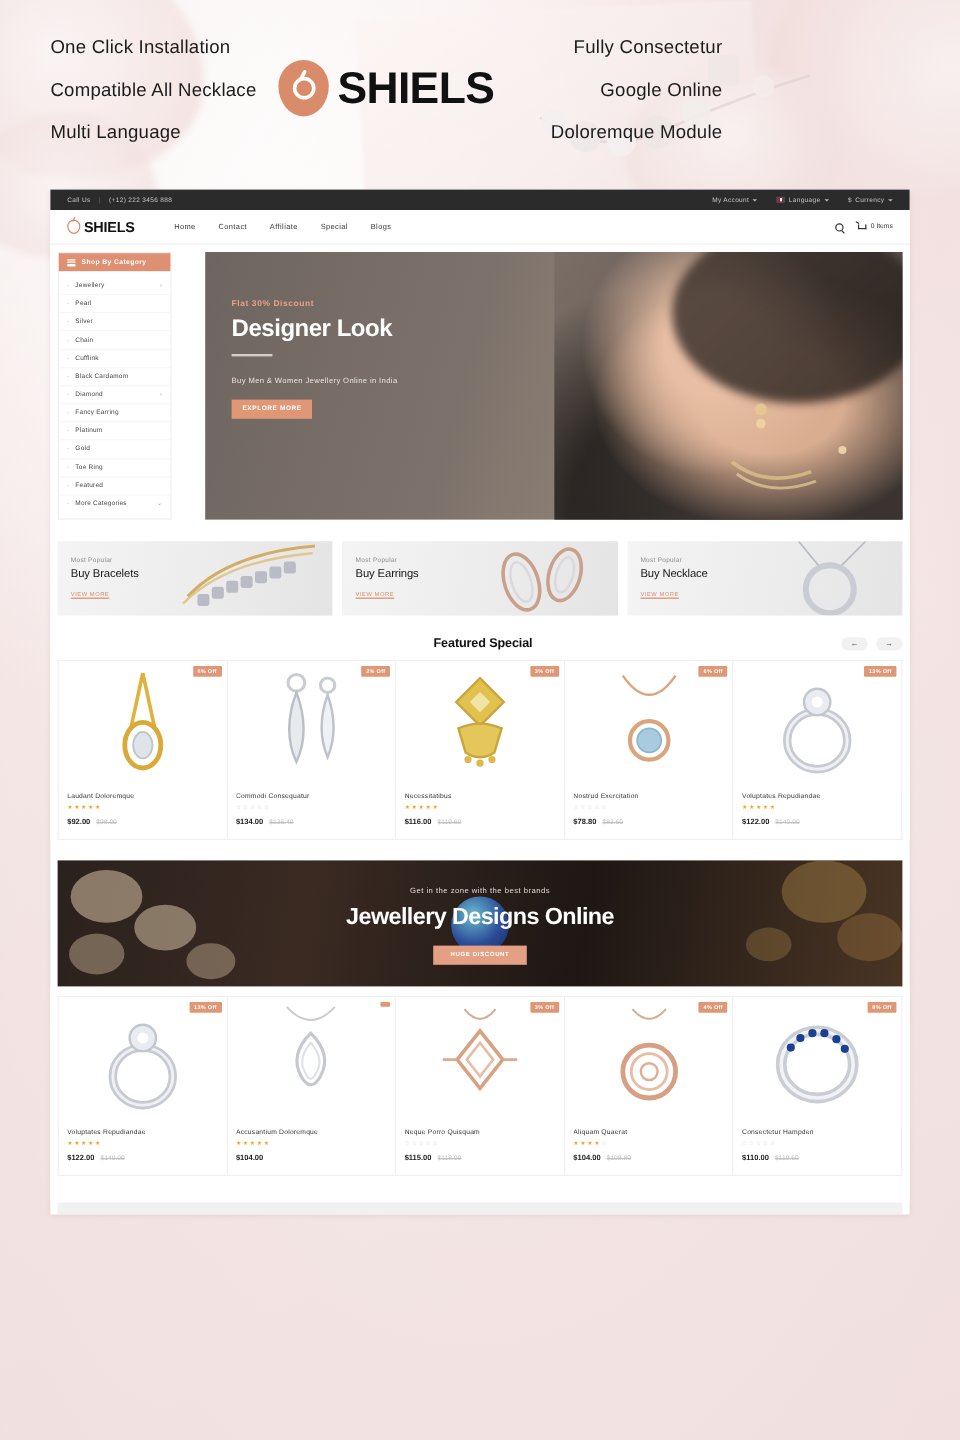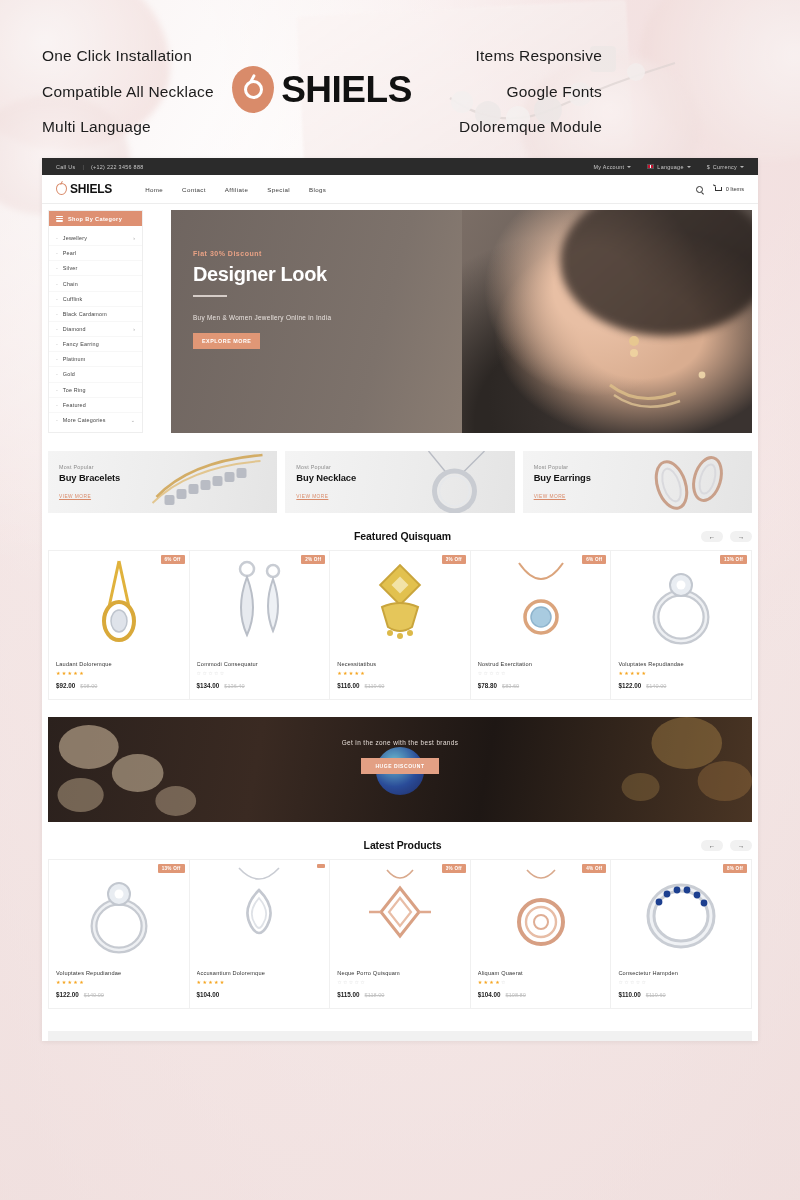--- a/index.html
+++ b/index.html
@@ -29,21 +29,21 @@
   .p4{left:-30px;top:95px;width:160px;height:120px;background:
       radial-gradient(circle at 50% 50%,#fffafa,#eed9d7 80%);opacity:.7;}
   .card-shadow{position:absolute;left:300px;top:8px;width:330px;height:150px;
     background:linear-gradient(150deg,#fdf7f6,#f1e1e0);
     transform:rotate(-3deg);filter:blur(1.2px);opacity:.95;border-radius:4px;}
   .beadchain{position:absolute;left:440px;top:28px;width:240px;height:120px;opacity:.9;}
   .vignette{position:absolute;inset:0;background:
     radial-gradient(ellipse at 50% 42%, rgba(255,255,255,.25) 0 35%, rgba(240,225,224,.55) 100%);}
 
   
-  .feature-strip{position:absolute;left:0;top:16px;width:644px;height:150px;}
+  .feature-strip{position:absolute;left:0;top:0;width:644px;height:150px;}
   .feat{position:absolute;font-size:15.5px;color:#1c1c1c;letter-spacing:.2px;
         white-space:nowrap;}
   .fl{left:42px;}
   .fr{right:42px;text-align:right;}
   .f-y1{top:31px;} .f-y2{top:67px;} .f-y3{top:102px;}
 
   .brand{position:absolute;left:0;right:0;top:50px;display:flex;
          align-items:center;justify-content:center;gap:7px;}
   .brand-mark{width:42px;height:47px;border-radius:50% 50% 50% 50%/46% 46% 54% 54%;
     background:#d98b6a;display:flex;align-items:center;justify-content:center;}
@@ -131,21 +131,21 @@
   .h-desc{color:#eae4e0;font-size:6.4px;margin-top:17px;letter-spacing:.3px;}
   .h-btn{margin-top:12px;display:inline-block;background:#e09776;color:#fff;
     font-size:5.4px;font-weight:bold;letter-spacing:.5px;padding:5px 9px;}
 
   
   .promos{display:flex;gap:8px;padding:12px 6px 0;box-sizing:border-box;background:#fff;}
   .promo{flex:1;height:62px;position:relative;overflow:hidden;
     background:linear-gradient(100deg,#f4f4f4 0%,#ececec 55%,#e4e4e4 100%);}
   .promo-copy{position:absolute;left:11px;top:13px;}
   .promo-k{font-size:5.4px;color:#8b8b8b;letter-spacing:.25px;}
-  .promo-t{font-size:9.4px;font-weight:bold;color:#151515;margin-top:2px;letter-spacing:-.1px;}
+  .promo-t{font-size:9.4px;font-weight:normal;color:#151515;margin-top:2px;letter-spacing:-.1px;}
   .promo-l{font-size:4.8px;color:#d98b6a;letter-spacing:.45px;margin-top:11px;
     text-decoration:underline;display:inline-block;}
   .promo-art{position:absolute;right:0;top:0;width:58%;height:100%;}
 
   
   .sec-head{display:flex;align-items:center;padding:17px 6px 0;box-sizing:border-box;background:#fff;}
   .sec-title{flex:1;text-align:center;font-size:10.5px;font-weight:bold;color:#111;
     letter-spacing:-.1px;padding-left:56px;}
   .arrows{display:flex;gap:7px;}
   .arw{width:22px;height:11px;border-radius:6px;background:#f1f1f1;display:flex;
@@ -205,22 +205,22 @@
     <circle cx="196" cy="44" r="9" fill="#f1edec" opacity=".9"></circle>
   </svg>
   <div class="vignette"></div>
 </div>
 
 <div class="feature-strip">
   <div class="feat fl f-y1">One Click Installation</div>
   <div class="feat fl f-y2">Compatible All Necklace</div>
   <div class="feat fl f-y3">Multi Language</div>
 
-  <div class="feat fr f-y1">Items Responsive</div>
-  <div class="feat fr f-y2">Google Fonts</div>
+  <div class="feat fr f-y1">Fully Consectetur</div>
+  <div class="feat fr f-y2">Google Online</div>
   <div class="feat fr f-y3">Doloremque Module</div>
 
   <div class="brand">
     <span class="brand-mark">
         <span class="inner"></span>
       </span>
     <span class="brand-text">SHIELS</span>
   </div>
 </div>
 
@@ -386,47 +386,47 @@
         </g>
       </svg>
       <div class="promo-copy">
         <div class="promo-k">Most Popular</div>
         <div class="promo-t">Buy Bracelets</div>
         <div class="promo-l">VIEW MORE</div>
       </div>
     </div>
     <div class="promo">
       <svg class="promo-art" viewBox="0 0 120 62">
-        <path d="M40 0 L58 22 M96 0 L74 22" stroke="#b9bcc4" stroke-width="1.4" fill="none"></path>
-        <circle cx="66" cy="40" r="20" fill="none" stroke="#c9ccd2" stroke-width="5"></circle>
-        <circle cx="66" cy="40" r="15" fill="none" stroke="#e6e8eb" stroke-width="1.6"></circle>
-      </svg>
-      <div class="promo-copy">
-        <div class="promo-k">Most Popular</div>
-        <div class="promo-t">Buy Necklace</div>
-        <div class="promo-l">VIEW MORE</div>
-      </div>
-    </div>
-    <div class="promo">
-      <svg class="promo-art" viewBox="0 0 120 62">
         <ellipse cx="46" cy="34" rx="14" ry="24" fill="none" stroke="#c9a08a" stroke-width="3" transform="rotate(-18 46 34)"></ellipse>
         <ellipse cx="46" cy="34" rx="8" ry="17" fill="none" stroke="#d9d9dd" stroke-width="2" transform="rotate(-18 46 34)"></ellipse>
         <ellipse cx="82" cy="28" rx="13" ry="22" fill="none" stroke="#c9a08a" stroke-width="3" transform="rotate(16 82 28)"></ellipse>
         <ellipse cx="82" cy="28" rx="7" ry="15" fill="none" stroke="#d9d9dd" stroke-width="2" transform="rotate(16 82 28)"></ellipse>
       </svg>
       <div class="promo-copy">
         <div class="promo-k">Most Popular</div>
         <div class="promo-t">Buy Earrings</div>
         <div class="promo-l">VIEW MORE</div>
       </div>
     </div>
+    <div class="promo">
+      <svg class="promo-art" viewBox="0 0 120 62">
+        <path d="M40 0 L58 22 M96 0 L74 22" stroke="#b9bcc4" stroke-width="1.4" fill="none"></path>
+        <circle cx="66" cy="40" r="20" fill="none" stroke="#c9ccd2" stroke-width="5"></circle>
+        <circle cx="66" cy="40" r="15" fill="none" stroke="#e6e8eb" stroke-width="1.6"></circle>
+      </svg>
+      <div class="promo-copy">
+        <div class="promo-k">Most Popular</div>
+        <div class="promo-t">Buy Necklace</div>
+        <div class="promo-l">VIEW MORE</div>
+      </div>
+    </div>
   </div>
 
   <div class="sec-head">
-    <div class="sec-title">Featured Quisquam</div>
+    <div class="sec-title">Featured Special</div>
     <div class="arrows">
       <span class="arw">←</span>
       <span class="arw">→</span>
     </div>
   </div>
 
   <div class="grid">
     <div class="pcard">
       <div class="pimg">
         <span class="badge">6% Off</span>
@@ -564,31 +564,25 @@
       <circle cx="66" cy="56" r="19" fill="#e0cbae" opacity=".5"></circle>
       <circle cx="24" cy="78" r="17" fill="#cdb597" opacity=".45"></circle>
       <circle cx="94" cy="84" r="15" fill="#d6c0a2" opacity=".4"></circle>
       <circle cx="470" cy="26" r="26" fill="#c59a52" opacity=".35"></circle>
       <circle cx="498" cy="64" r="20" fill="#b9884a" opacity=".3"></circle>
       <circle cx="436" cy="70" r="14" fill="#d2a65c" opacity=".25"></circle>
     </svg>
     <div class="gem"></div>
     <div class="mid-copy">
       <div class="mid-k">Get in the zone with the best brands</div>
+      <div class="mid-t">Jewellery Designs Online</div>
       <div class="mid-btn">HUGE DISCOUNT</div>
     </div>
   </div>
 
-  <div class="sec-head">
-    <div class="sec-title">Latest Products</div>
-    <div class="arrows">
-      <span class="arw">←</span>
-      <span class="arw">→</span>
-    </div>
-  </div>
 
   <div class="grid">
     <div class="pcard">
       <div class="pimg">
         <span class="badge">13% Off</span>
         <svg width="86" height="95" viewBox="0 0 86 95">
           <ellipse cx="43" cy="62" rx="25" ry="24" fill="none" stroke="#c6cad1" stroke-width="7"></ellipse>
           <ellipse cx="43" cy="62" rx="25" ry="24" fill="none" stroke="#eef0f3" stroke-width="2.5"></ellipse>
           <circle cx="43" cy="30" r="11" fill="#e9edf2" stroke="#c2c7cf" stroke-width="2"></circle>
           <circle cx="43" cy="30" r="4.5" fill="#ffffff"></circle>

